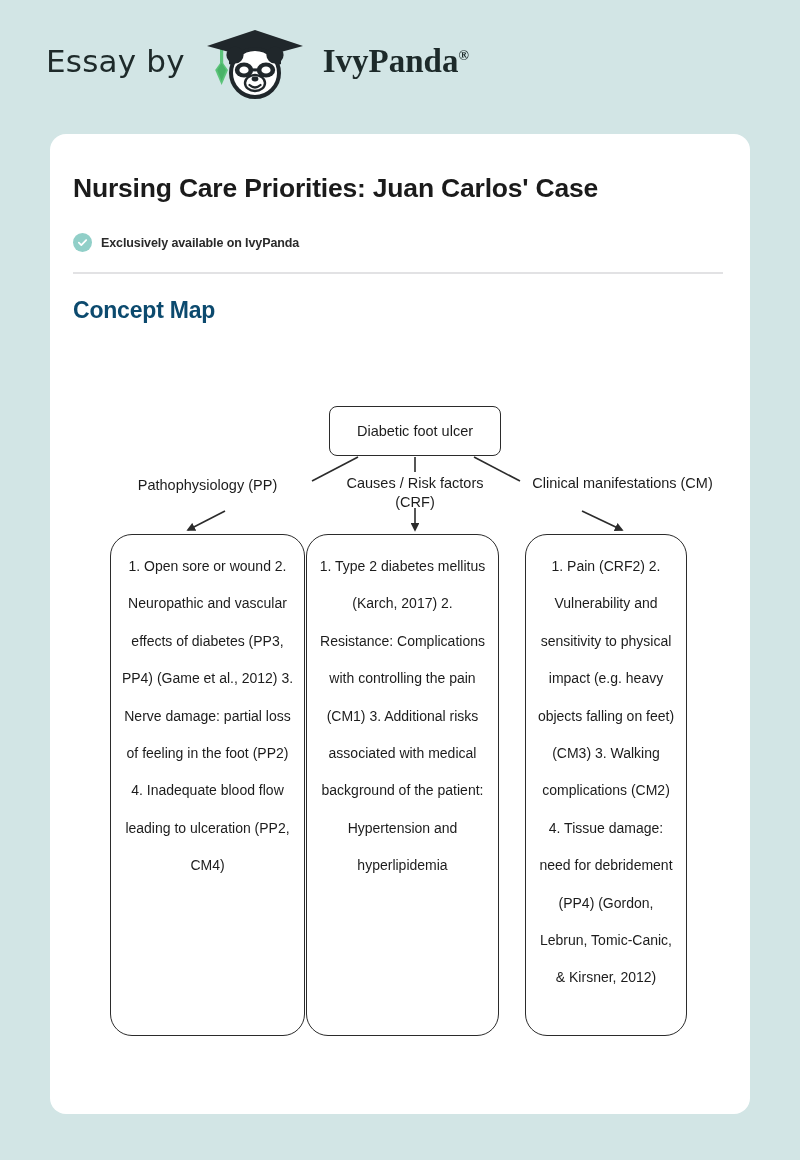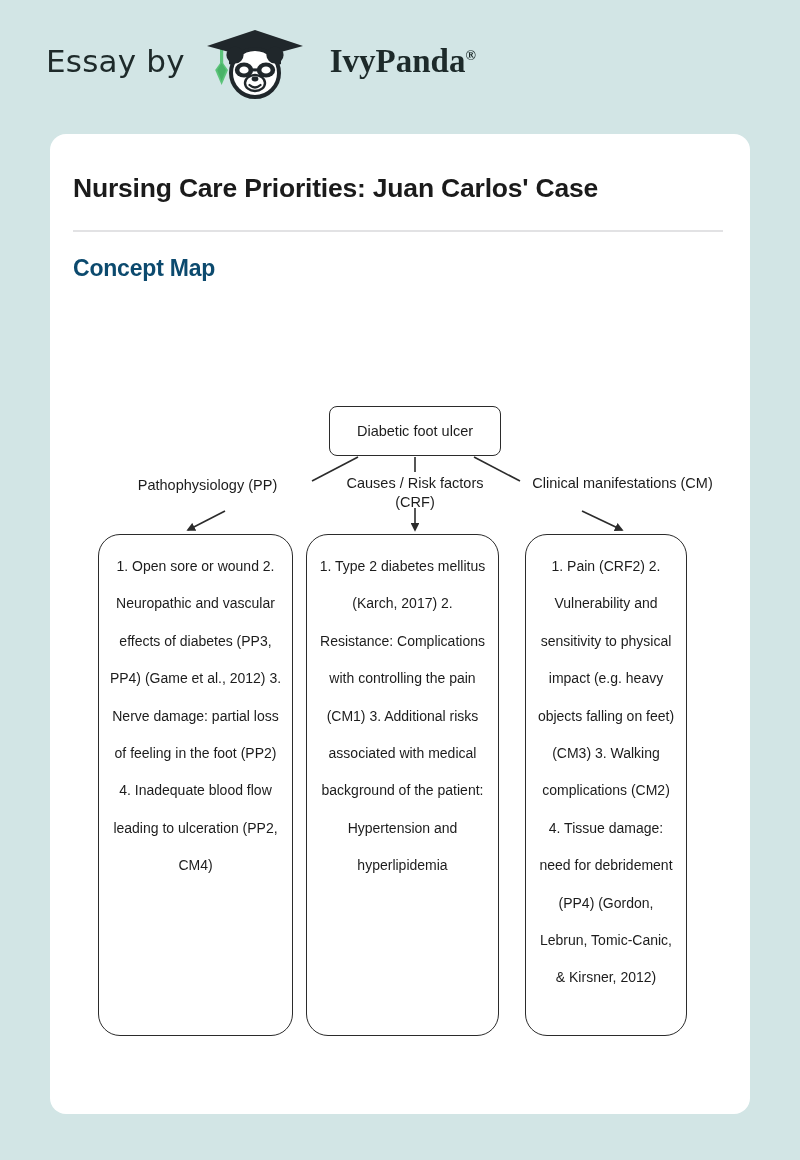--- a/index.html
+++ b/index.html
@@ -33,21 +33,21 @@
     display: flex;
     align-items: center;
     margin-left: 14px;
   }
   .panda-mark { width: 112px; height: 76px; display:block; }
   .brand-text {
     font-family: "Liberation Serif", serif;
     font-weight: bold;
     font-size: 33px;
     color: #1d2a2a;
-    margin-left: 19px;
+    margin-left: 12px;
     position: relative;
   }
   .brand-reg {
     font-size: 14px;
     vertical-align: super;
     font-weight: bold;
   }
 
   
   .card {
@@ -129,21 +129,21 @@
     font-size: 14.5px;
   }
   .node-branch {
     top: 154px;
     height: 502px;
     border-radius: 22px;
     padding: 13px 9px 0 9px;
     font-size: 14px;
     line-height: 37.4px;
   }
-  .node-b1 { left: 48px;  width: 195px; }
+  .node-b1 { left: 60px;  width: 195px; }
   .node-b2 { left: 256px; width: 193px; text-align: center; }
   .node-b3 { left: 475px; width: 162px; }
 
   .edge-label {
     position: absolute;
     text-align: center;
     font-size: 14.5px;
     line-height: 19px;
     color: #1c1c1c;
   }
@@ -186,20 +186,28 @@
     </span>
     <span class="brand-text"><span>IvyPanda</span><span class="brand-reg">®</span></span>
   </span>
 </div>
 
 <div class="card">
   <div class="card-inner">
 
     <h1 class="doc-title">Nursing Care Priorities: Juan Carlos' Case</h1>
 
+    <div class="badge-row">
+      <span class="badge-check">
+        <svg width="11" height="11" viewBox="0 0 12 12" xmlns="http://www.w3.org/2000/svg">
+          <path d="M2 6.2 L4.7 8.8 L10 3.3" fill="none" stroke="#ffffff" stroke-width="1.9" stroke-linecap="round" stroke-linejoin="round"></path>
+        </svg>
+      </span>
+      <span class="badge-text">Exclusively available on IvyPanda</span>
+    </div>
 
     <div class="divider"></div>
 
     <h2 class="section-title">Concept Map</h2>
   </div>
 </div>
 
 <div class="concept-map">
 
   <svg class="cm-svg" width="700" height="680" xmlns="http://www.w3.org/2000/svg">

